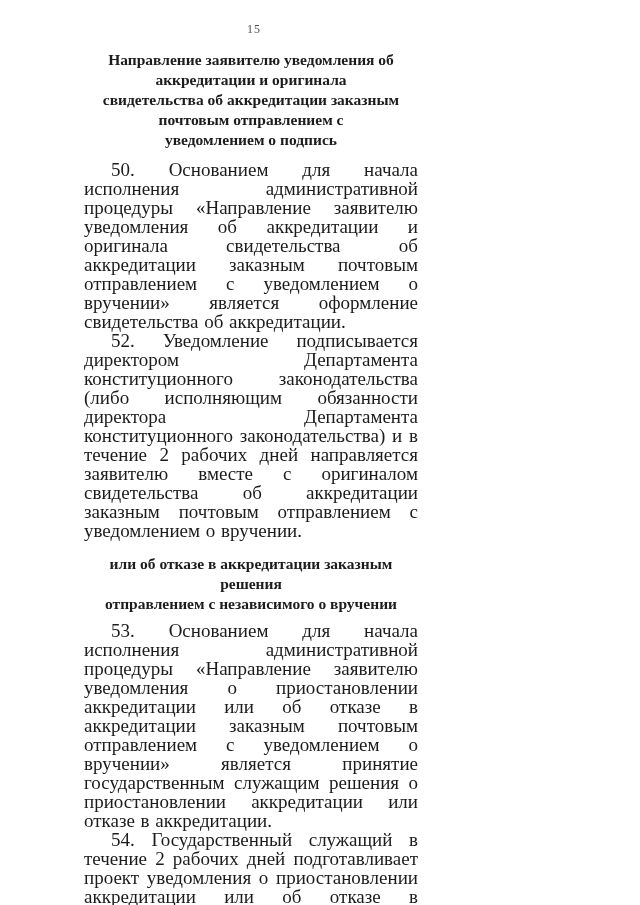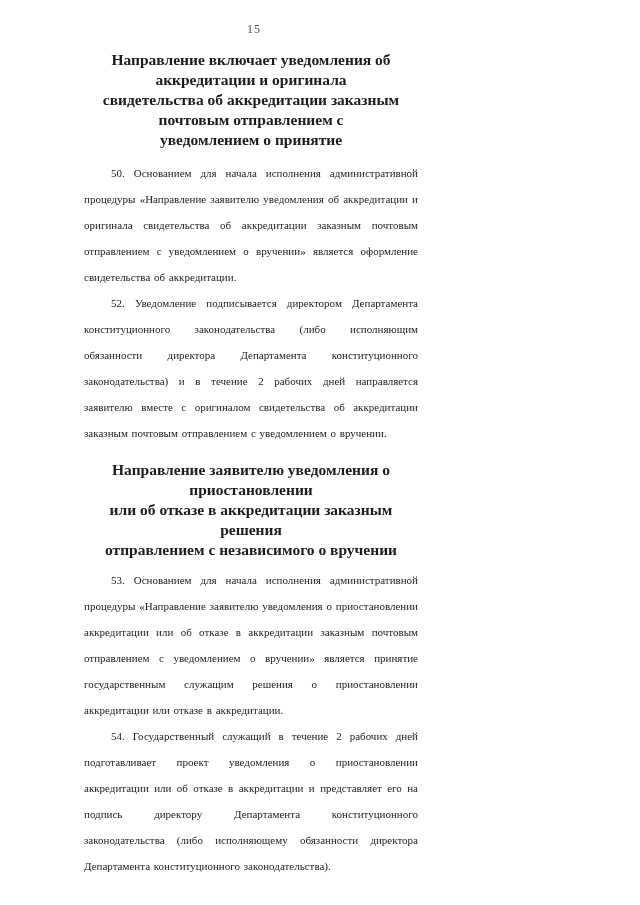--- a/index.html
+++ b/index.html
@@ -30,22 +30,22 @@
   }
   .heading {
     font-weight: bold;
     font-size: 15.5px;
     line-height: 20px;
     text-align: center;
     margin: 0;
   }
   .heading .hline { display: block; }
   .para {
-    font-size: 11px;
-    line-height: 26px;
+    font-size: 19px;
+    line-height: 19px;
     text-align: justify;
     text-indent: 27px;
     margin: 0;
     word-spacing: 1px;
   }
   
   .s1-heading   { margin-top: 14px; }
   .s1-para-first{ margin-top: 10px; }
   .s2-heading   { margin-top: 14px; }
   .s2-para-first{ margin-top: 7px; }
@@ -56,31 +56,30 @@
 <body>
 
 <div class="page">
 
   <div class="page-number">15</div>
 
   <div class="content">
 
     <div>
       <h2 class="heading s1-heading">
-        <span class="hline">Направление включает уведомления об аккредитации и оригинала</span>
+        <span class="hline">Направление заявителю уведомления об аккредитации и оригинала</span>
         <span class="hline">свидетельства об аккредитации заказным почтовым отправлением с</span>
-        <span class="hline">уведомлением о принятие</span>
+        <span class="hline">уведомлением о подпись</span>
       </h2>
       <p class="para s1-para-first">50. Основанием для начала исполнения административной процедуры «Направление заявителю уведомления об аккредитации и оригинала свидетельства об аккредитации заказным почтовым отправлением с уведомлением о вручении» является оформление свидетельства об аккредитации.</p>
       <p class="para">52. Уведомление подписывается директором Департамента конституционного законодательства (либо исполняющим обязанности директора Департамента конституционного законодательства) и в течение 2 рабочих дней направляется заявителю вместе с оригиналом свидетельства об аккредитации заказным почтовым отправлением с уведомлением о вручении.</p>
     </div>
 
     <div>
       <h2 class="heading s2-heading">
-        <span class="hline">Направление заявителю уведомления о приостановлении</span>
         <span class="hline">или об отказе в аккредитации заказным решения</span>
         <span class="hline">отправлением с независимого о вручении</span>
       </h2>
       <p class="para s2-para-first">53. Основанием для начала исполнения административной процедуры «Направление заявителю уведомления о приостановлении аккредитации или об отказе в аккредитации заказным почтовым отправлением с уведомлением о вручении» является принятие государственным служащим решения о приостановлении аккредитации или отказе в аккредитации.</p>
       <p class="para">54. Государственный служащий в течение 2 рабочих дней подготавливает проект уведомления о приостановлении аккредитации или об отказе в аккредитации и представляет его на подпись директору Департамента конституционного законодательства (либо исполняющему обязанности директора Департамента конституционного законодательства).</p>
     </div>
 
     <div>
       <h2 class="heading s3-heading">
         <span class="hline">7. Аннулирование аккредитации независимого эксперта</span>

